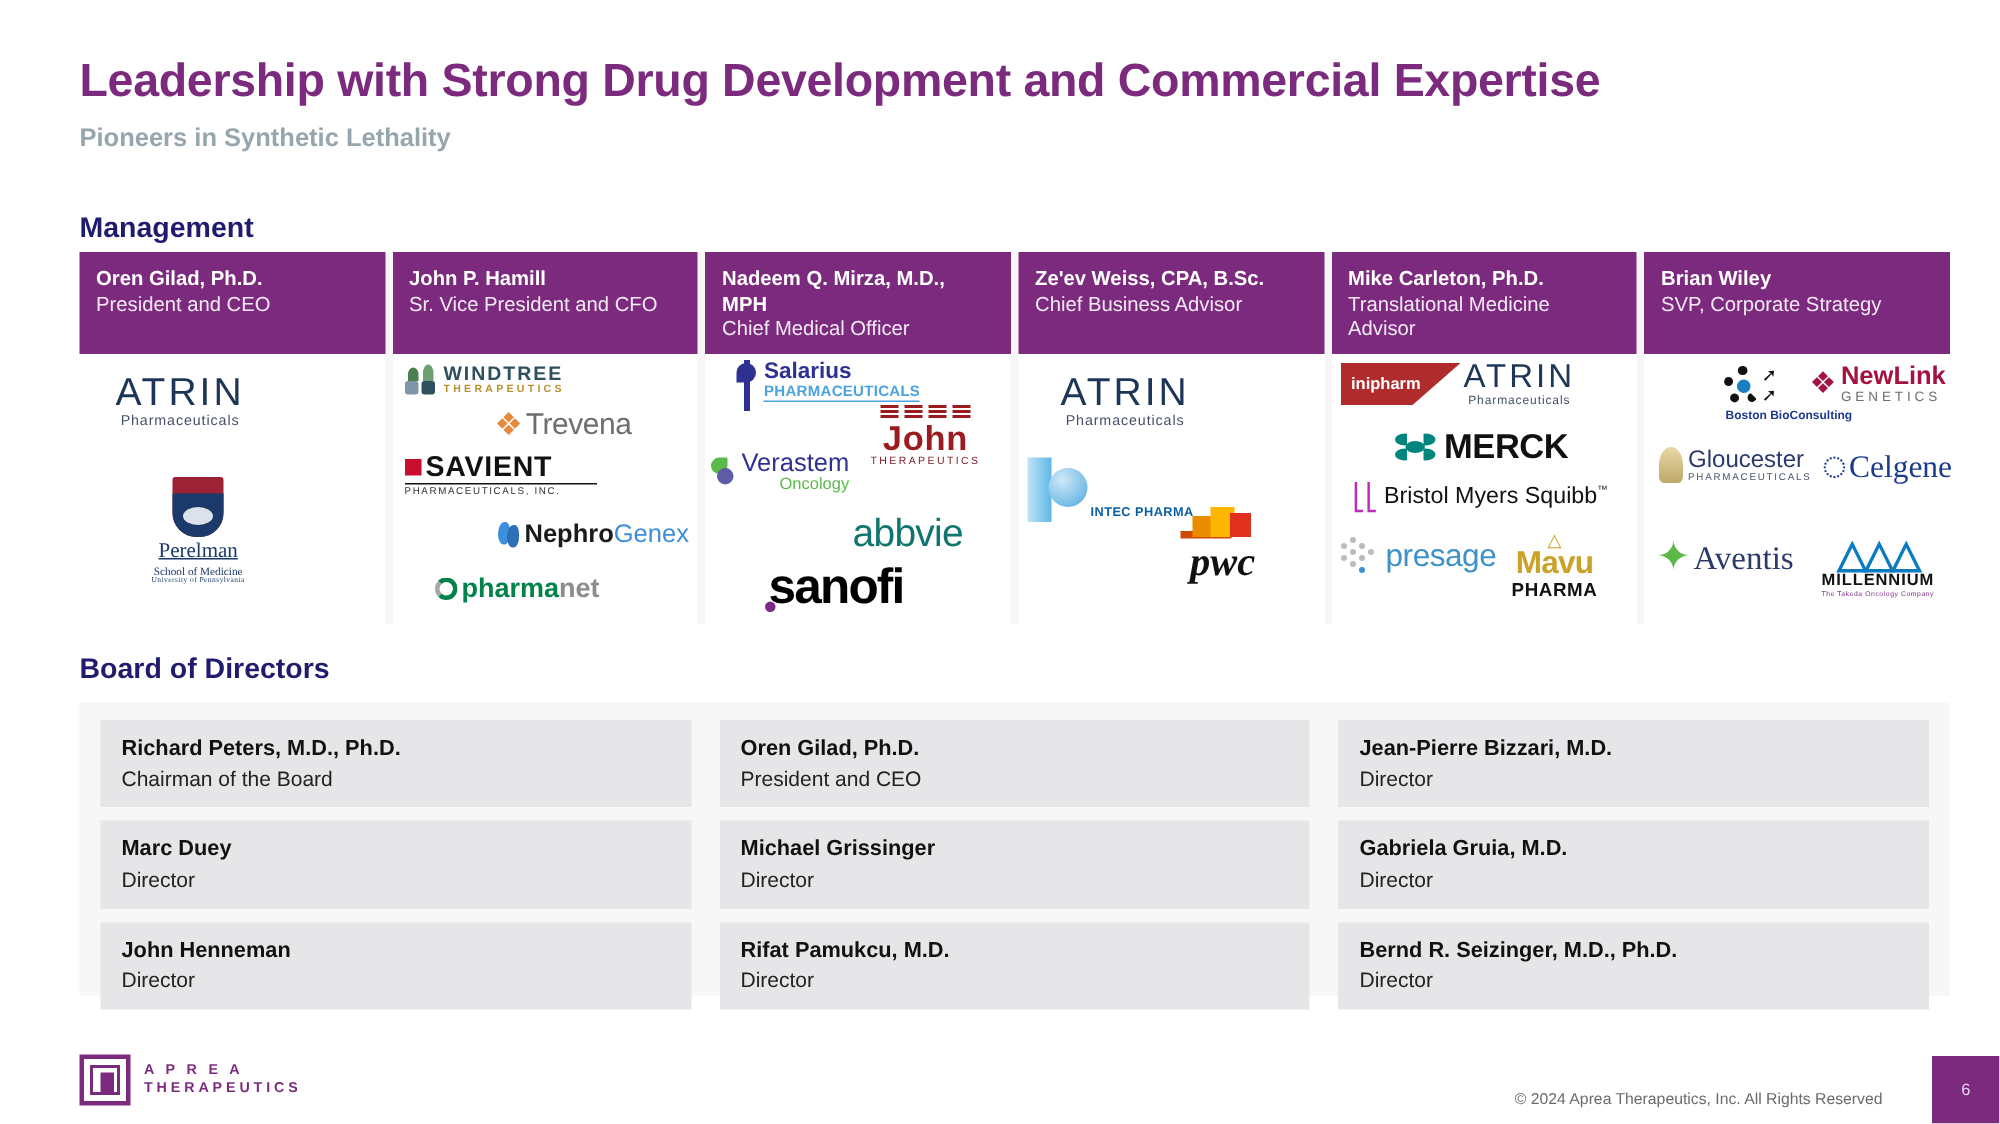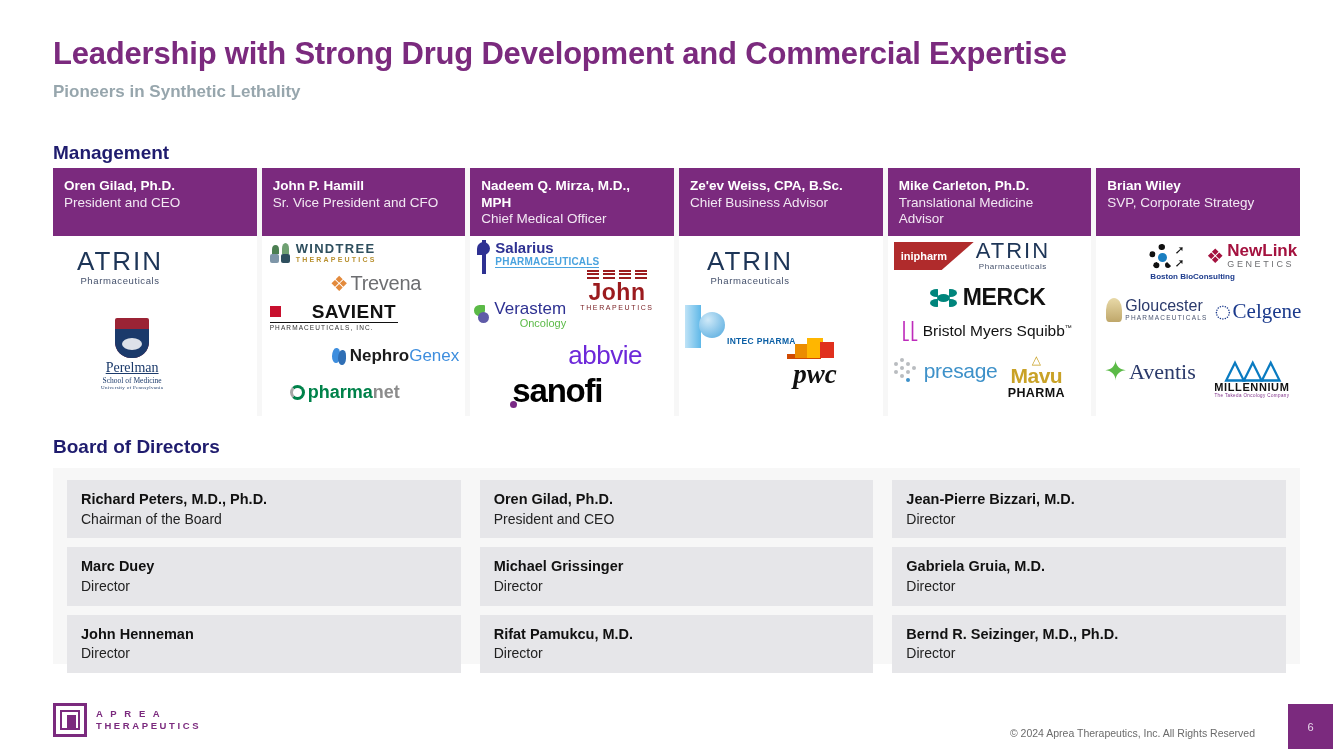--- a/index.html
+++ b/index.html
@@ -89,21 +89,21 @@
   .wt-t1 { font-size:13px; font-weight:bold; letter-spacing:1.3px; color:#2E4F5E; line-height:1;}
   .wt-t2 { font-size:7px; font-weight:bold; letter-spacing:2.2px; color:#B8902F; line-height:1.4;}
 
   .trevena { display:flex; align-items:center; gap:2px;}
   .tv-mark { font-size:21px; color:#E38A3C; line-height:1; }
   .tv-t { font-size:20px; color:#6D6E71; letter-spacing:-0.3px; }
 
   .savient { }
   .sv-row { display:flex; align-items:center; }
   .sv-plus { width:11px; height:11px; background:#C8102E; margin-right:3px; }
-  .sv-t1 { font-size:19px; font-weight:bold; letter-spacing:0.5px; color:#111; line-height:1;margin-left:28px; }
+  .sv-t1 { font-size:19px; font-weight:bold; letter-spacing:0.5px; color:#111; line-height:1; }
   .sv-line { border-bottom:1.5px solid #111; width:100%; margin-top:1px;}
   .sv-t2 { font-size:6.5px; letter-spacing:1.1px; color:#333; margin-top:1px; }
 
   .nephro { display:flex; align-items:center; gap:3px; }
   .np-mark { width:15px; height:17px; position:relative; }
   .np-mark span { position:absolute; width:8px; height:15px; border-radius:60% 40% 50% 50%; background:#3E8EDE; }
   .np-mark span:nth-child(2){ left:6px; top:2px; background:#2F6FB5; }
   .np-t { font-size:17px; font-weight:bold; color:#1B1B1B; }
   .np-t em { font-style:normal; font-weight:normal; color:#3E8EDE; }
 
@@ -127,21 +127,21 @@
   .tg-t2 { font-size:7px; letter-spacing:1.6px; color:#7A2226; }
 
   .verastem { display:flex; align-items:center; gap:3px;}
   .vs-mark { width:17px;height:19px;position:relative; }
   .vs-mark i{position:absolute;border-radius:50%;}
   .vs-mark i:nth-child(1){width:11px;height:11px;background:#5BBA47;left:0;top:0;border-radius:60% 10% 60% 60%;}
   .vs-mark i:nth-child(2){width:11px;height:11px;background:#5F5BA8;left:4px;top:7px;}
   .vs-t1 { font-size:17px; color:#2E3192; line-height:1; }
   .vs-t2 { font-size:11px; color:#5BBA47; text-align:right; line-height:1.1;}
 
-  .abbvie { font-size:26px; color:#6d28d9; letter-spacing:-0.5px; font-weight:300; }
+  .abbvie { font-size:26px; color:#0f766e; letter-spacing:-0.5px; font-weight:300; }
   .sanofi { font-size:33px; font-weight:bold; color:#000; letter-spacing:-1.2px; position:relative;}
   .sanofi .dot1 { position:absolute; left:-2px; bottom:2px; width:7px;height:7px;border-radius:50%;background:#7A2A86;}
 
   .intec { display:flex; align-items:flex-end; gap:2px;}
   .in-mark { width:40px; height:43px; position:relative; }
   .in-mark .bar { position:absolute; left:0; top:0; width:16px; height:43px; background:linear-gradient(90deg,#BFE3F7,#5FB8E8); }
   .in-mark .ball{ position:absolute; left:14px; top:7px; width:26px; height:26px; border-radius:50%; background:radial-gradient(circle at 35% 30%, #CFE9F8, #4FA8DE); }
   .in-t { font-size:8.5px; font-weight:bold; letter-spacing:0.3px; color:#0B5FA5; padding-bottom:2px;}
 
   .pwc { text-align:center; }
@@ -192,21 +192,21 @@
   .bbc-mark .a1,.bbc-mark .a2{position:absolute;color:#111;font-size:12px;line-height:1;}
   .bbc-mark .a1{left:26px;top:0;}
   .bbc-mark .a2{left:26px;top:13px;}
   .bbc-t { font-size:8px; font-weight:bold; color:#1B3A8C;padding-left:42px;}
 
   .newlink { display:flex; align-items:center; gap:3px;}
   .nl-mark { font-size:20px; color:#A4123F; line-height:1; }
   .nl-t1 { font-size:17px; font-weight:bold; color:#A4123F; line-height:1;}
   .nl-t2 { font-size:9px; letter-spacing:2.6px; color:#6D6E71; line-height:1.2;}
 
-  .gloucester { display:flex; align-items:flex-start; gap:3px;}
+  .gloucester { display:flex; align-items:center; gap:3px;}
   .gl-mark { width:16px;height:24px; background:linear-gradient(#E8D9A8,#BFA76A); border-radius:50% 50% 20% 20%; }
   .gl-t1 { font-size:16px; color:#2B3A6B; line-height:1; }
   .gl-t2 { font-size:6.5px; letter-spacing:1.2px; color:#4A5570; }
 
   .celgene { display:flex; align-items:center; gap:1px;}
   .cg-mark { font-size:29px; color:#1B3A8C; font-weight:bold; line-height:.9;}
   .cg-t { font-size:21px; color:#1B3A8C; font-family:"Liberation Serif", serif; }
 
   .aventis { display:flex; align-items:center; gap:2px;}
   .av-mark { font-size:27px; color:#5BBA47; line-height:1;}
@@ -321,21 +321,21 @@
           </div>
         </div>
       </div>
 
       <div class="mcol">
         <div class="mhead">
           <div class="mname">Nadeem Q. Mirza, M.D., MPH</div>
           <div class="mrole">Chief Medical Officer</div>
         </div>
         <div class="logos">
-          <div class="lg salarius" style="left:6px; top:4px;">
+          <div class="lg salarius" style="left:20px; top:4px;">
             <div class="sl-mark"></div>
             <div>
               <div class="sl-t1">Salarius</div>
               <div class="sl-t2">PHARMACEUTICALS</div>
             </div>
           </div>
           <div class="lg trigr" style="left:110px; top:34px;">
             <div class="tg-bars">
                 <b></b>
                 <b></b>

